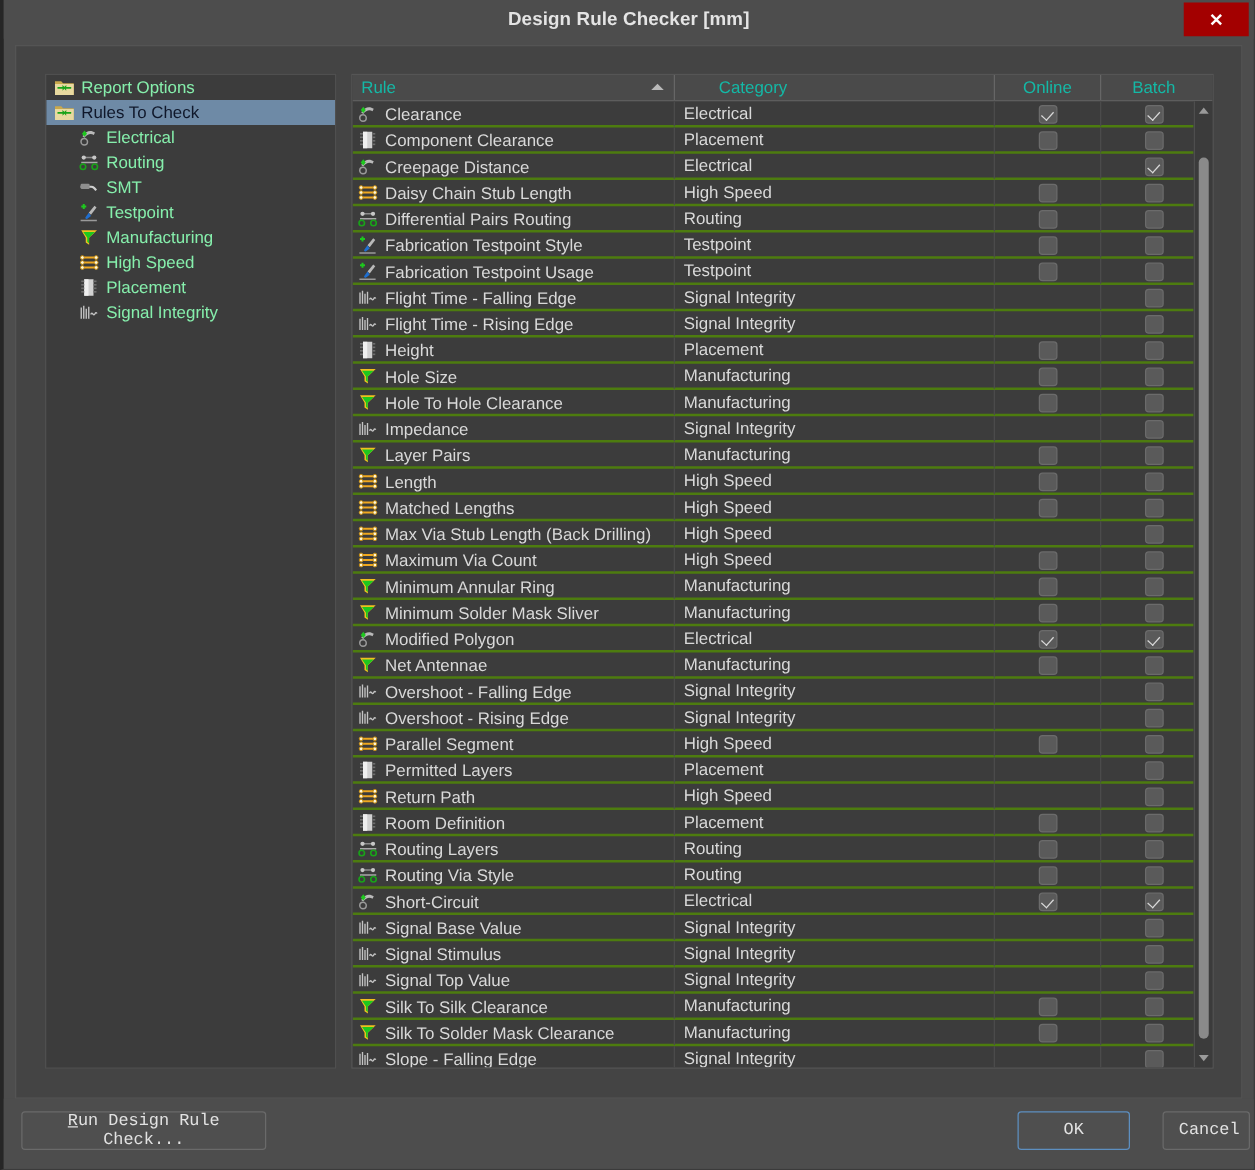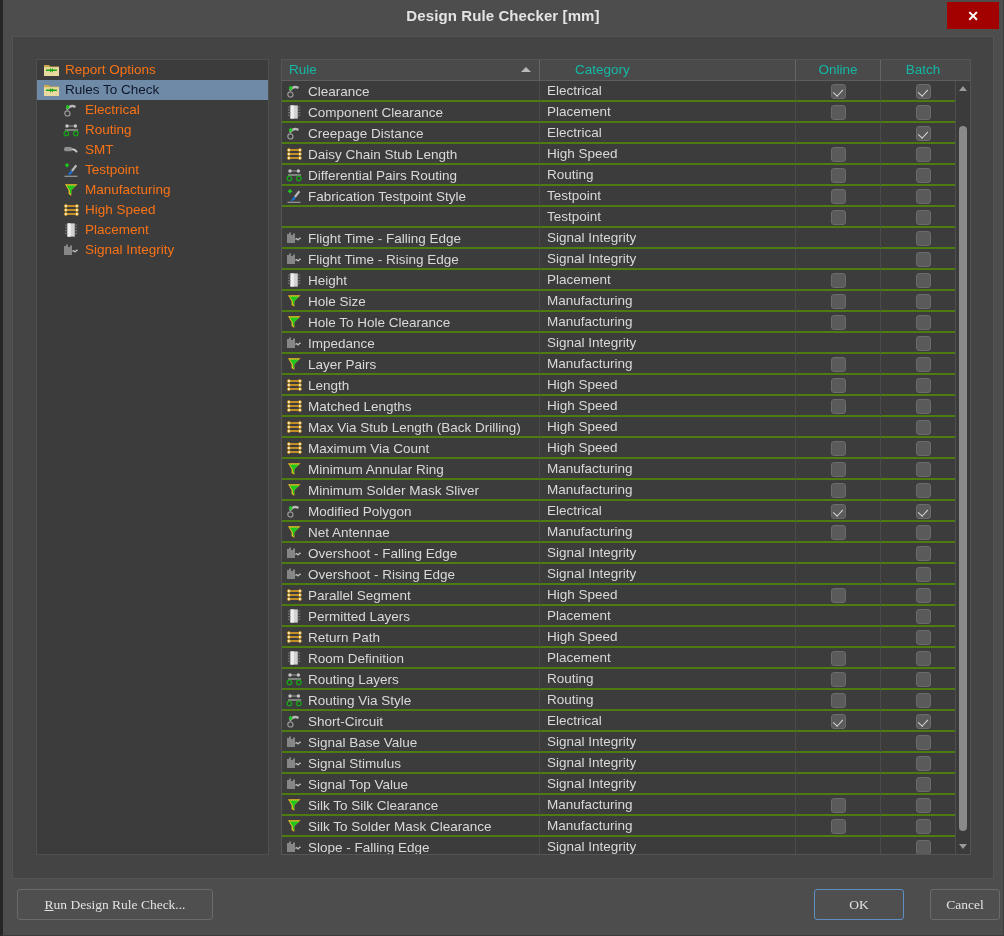--- a/index.html
+++ b/index.html
@@ -48,21 +48,21 @@
   .tree{
     position:absolute;left:23px;top:22px;width:233px;bottom:23px;
     background:#3c3c3c;
     border:1px solid #4f4f4f;
     box-sizing:border-box;
     overflow:hidden;
   }
   .tree-item{
     position:relative;height:20px;line-height:20px;
     display:flex;align-items:center;
-    color:#f97316;font-size:13.5px;white-space:nowrap;
+    color:#86efac;font-size:13.5px;white-space:nowrap;
     cursor:default;padding-right:4px;
   }
   .tree-item.root{padding-left:6px;}
   .tree-item.child{padding-left:26px;}
   .tree-item.selected{
     background:#6e8aa6;color:#0f172a;
   }
   .tree-ico{
     width:17px;height:16px;margin-right:5px;flex:0 0 17px;
     position:relative;display:inline-block;
@@ -161,21 +161,21 @@
 
   
   .footer{
     position:absolute;left:0;right:0;bottom:0;height:56px;
     background:#4d4d4d;
   }
   .btn{
     position:absolute;height:31px;
     background:#4f4f4f;border:1px solid #6a6a6a;border-radius:3px;
     color:#e2e2e2;font-size:13.5px;
-    font-family:Liberation Serif, serif;
+    font-family:Liberation Mono, monospace;
     cursor:pointer;padding:0 12px;box-sizing:border-box;
   }
   .btn.run{left:14px;top:10px;width:196px;text-align:center;}
   .btn.ok{right:99px;top:10px;width:90px;border:1px solid #5d8fc0;}
   .btn.cancel{right:3px;top:10px;width:70px;}
   .btn .acc{text-decoration:underline;}
 
   
   .ic{position:absolute;left:0;top:0;width:17px;height:16px;}
 </style>
@@ -458,20 +458,31 @@
             </div>
             <div class="cell-cat">Testpoint</div>
             <div class="cell-chk online">
               <span class="cb"></span>
             </div>
             <div class="cell-chk batch">
               <span class="cb"></span>
             </div>
           </div>
           <div class="trow">
+            <div class="cell-rule">
+              <span class="rule-ico">
+                <span class="ic"><svg width="17" height="16" viewBox="0 0 17 16">
+                    <path d="M2 3.2h4M4 1.2v4" stroke="#1ec81e" stroke-width="1.6"></path>
+                    <path d="M12.6 2.6 8 8.2l1.8 1.6 4.4-5.8z" fill="#b9b9b9"></path>
+                    <path d="M8 8.2 5.4 11.8c-.5.8.4 1.8 1.2 1.3l3.2-2.3z" fill="#1f6fd0"></path>
+                    <path d="M1.5 14.3h13" stroke="#9a9a9a" stroke-width="1.2"></path>
+                  </svg></span>
+              </span>
+              <span>Fabrication Testpoint Usage</span>
+            </div>
             <div class="cell-cat">Testpoint</div>
             <div class="cell-chk online">
               <span class="cb"></span>
             </div>
             <div class="cell-chk batch">
               <span class="cb"></span>
             </div>
           </div>
           <div class="trow">
             <div class="cell-rule">

